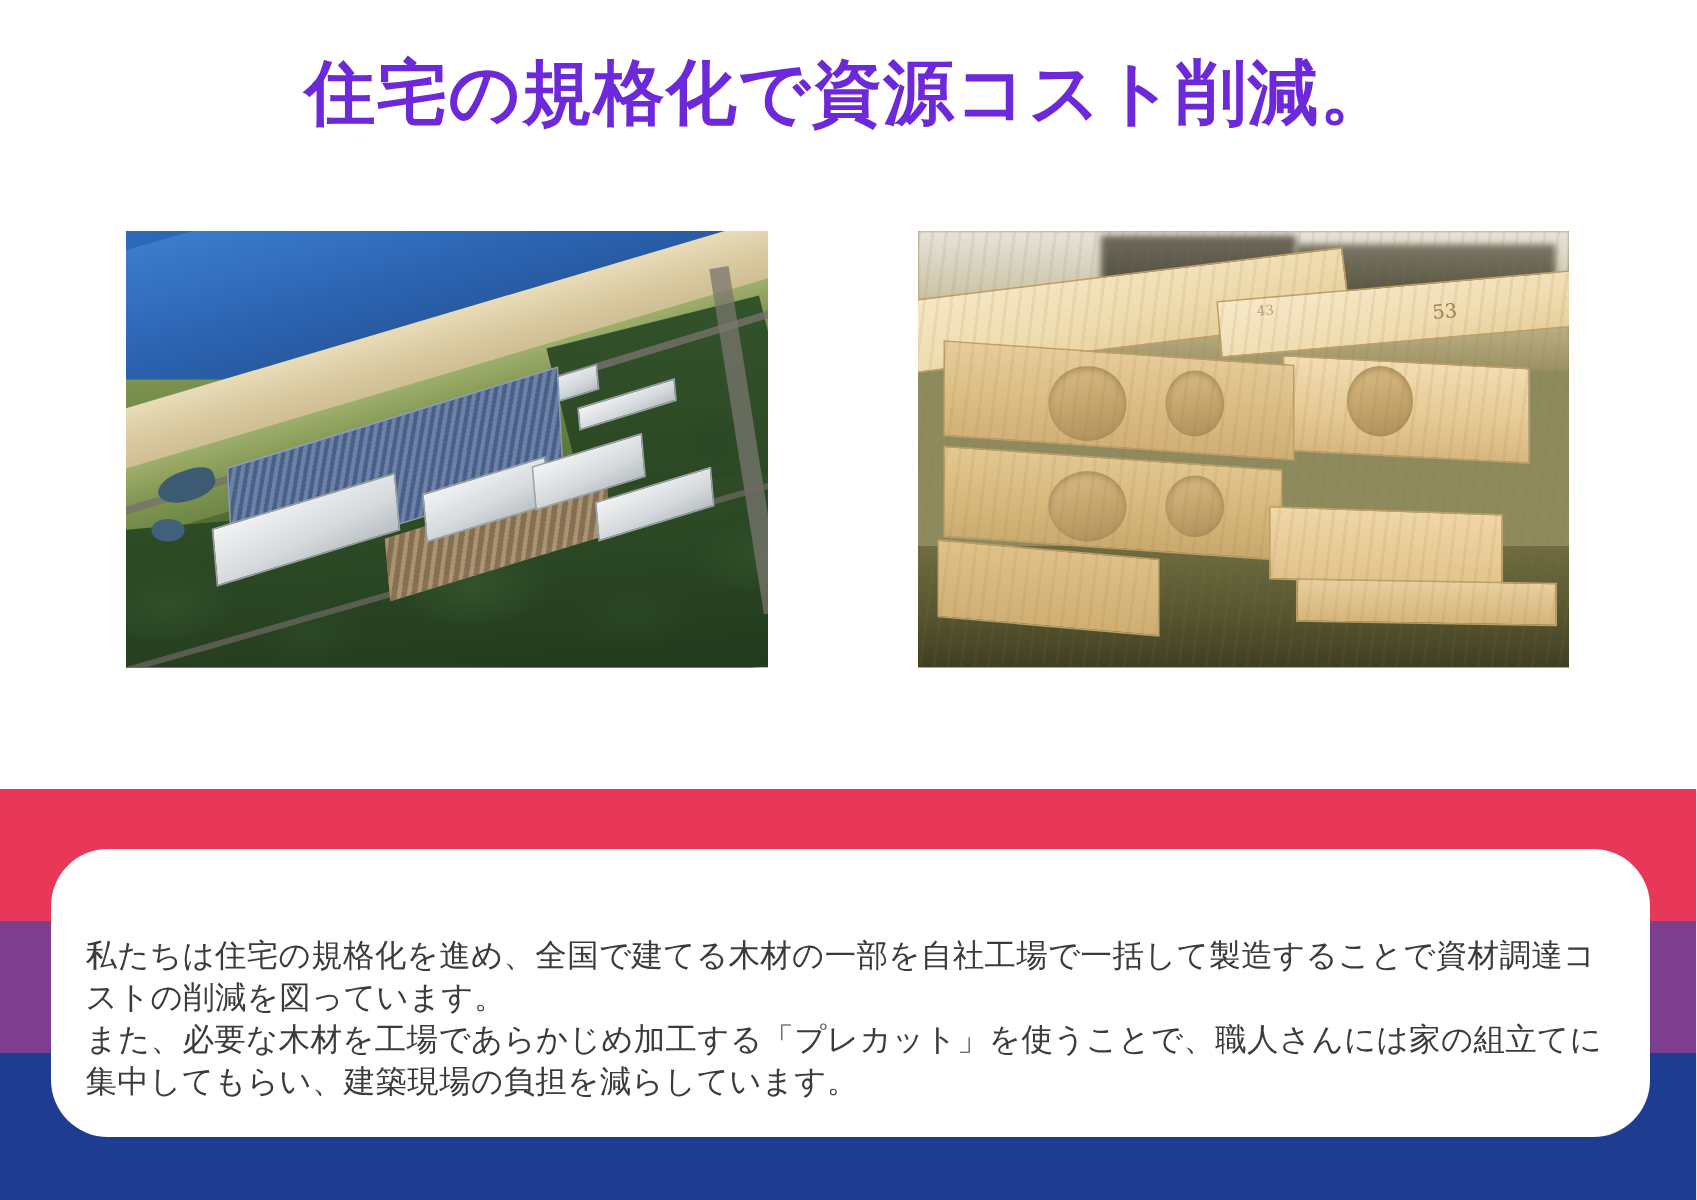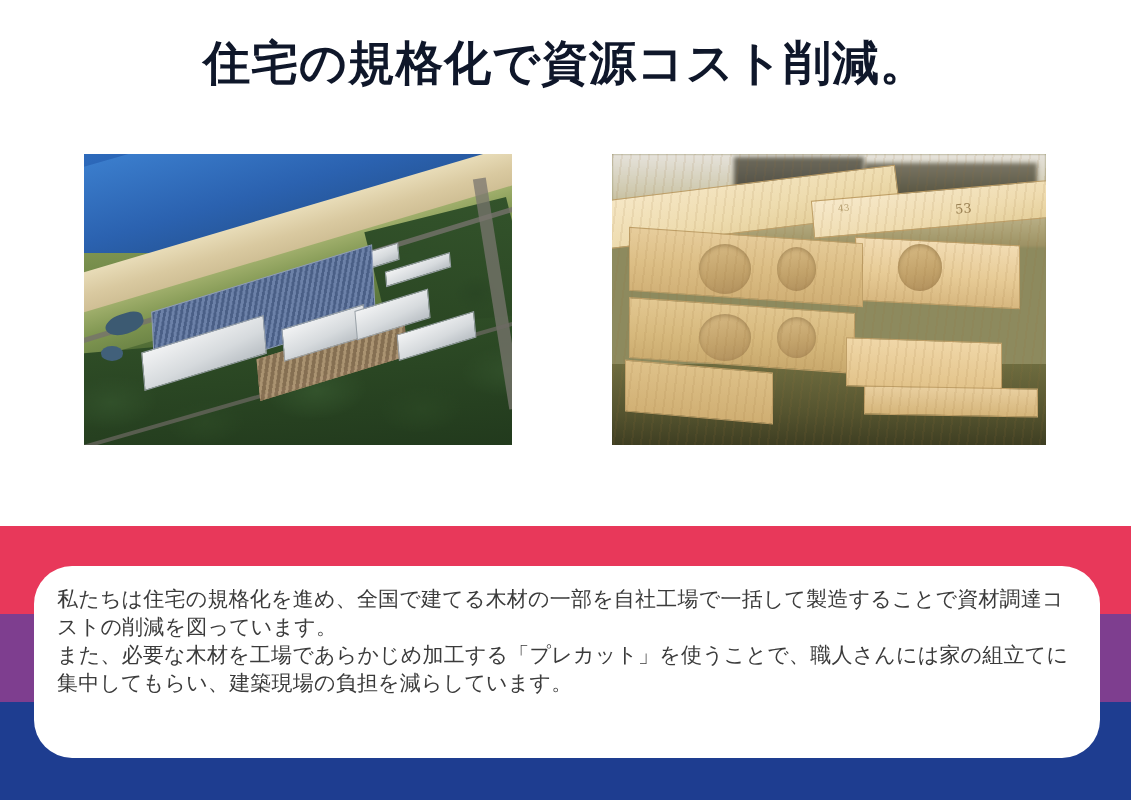--- a/index.html
+++ b/index.html
@@ -258,21 +258,21 @@
     color:#3b3b3b;
     letter-spacing:0.01em;
     white-space:pre-line;
   }
 </style>
 </head>
 <body>
 
 <div class="slide">
 
-  <div class="title" style="color: #0f172a;">住宅の規格化で資源コスト削減。</div>
+  <div class="title" style="color: #6d28d9;">住宅の規格化で資源コスト削減。</div>
 
   <div class="photo photo-left">
     <div class="aerial">
       <div class="sea"></div>
       <div class="sea2"></div>
       <div class="land"></div>
       <div class="beach"></div>
       <div class="grass-strip"></div>
       <div class="field-right"></div>
       <div class="forest-right"></div>
@@ -316,17 +316,17 @@
       <div class="mark-53">53</div>
       <div class="grain"></div>
     </div>
   </div>
 
   <div class="band band-red" style="background: rgb(232, 56, 90);"></div>
   <div class="band band-purple" style="background: rgb(126, 62, 143);"></div>
   <div class="band band-blue" style="background: rgb(30, 61, 144);"></div>
 
   <div class="caption-card" style="background: rgb(255, 255, 255);">
-    <div class="caption-text" style="color: rgb(59, 59, 59);">私たちは住宅の規格化を進め、全国で建てる木材の一部を自社工場で一括して製造することで資材調達コストの削減を図っています。
+    <div class="caption-text" style="color: rgb(59, 59, 59); margin-top: 38px;">私たちは住宅の規格化を進め、全国で建てる木材の一部を自社工場で一括して製造することで資材調達コストの削減を図っています。
 また、必要な木材を工場であらかじめ加工する「プレカット」を使うことで、職人さんには家の組立てに集中してもらい、建築現場の負担を減らしています。</div>
   </div>
 
 </div>
 
 </body></html>

